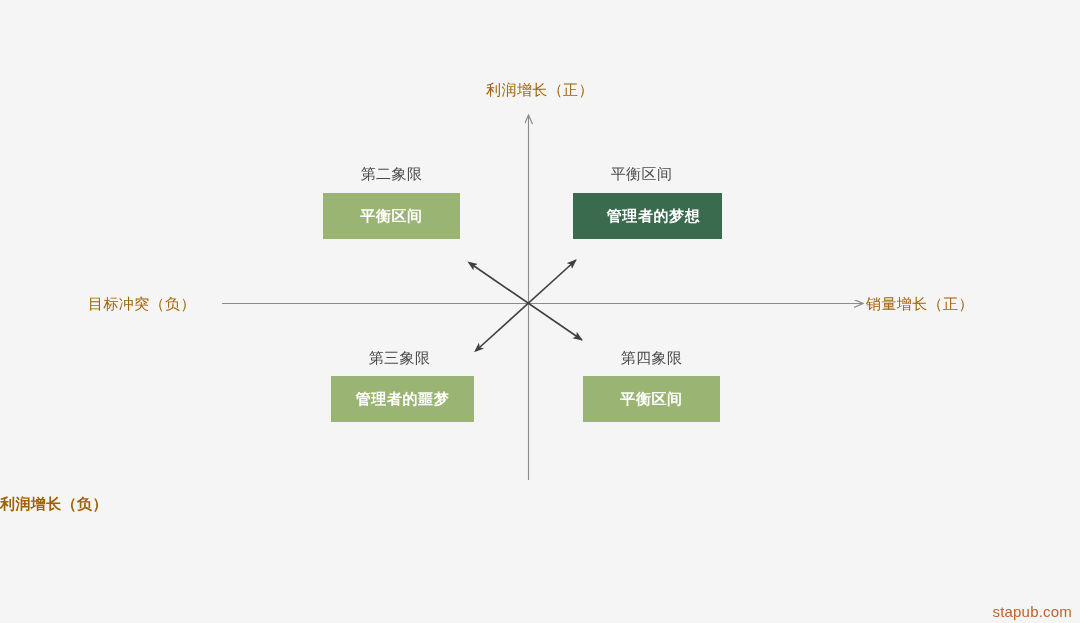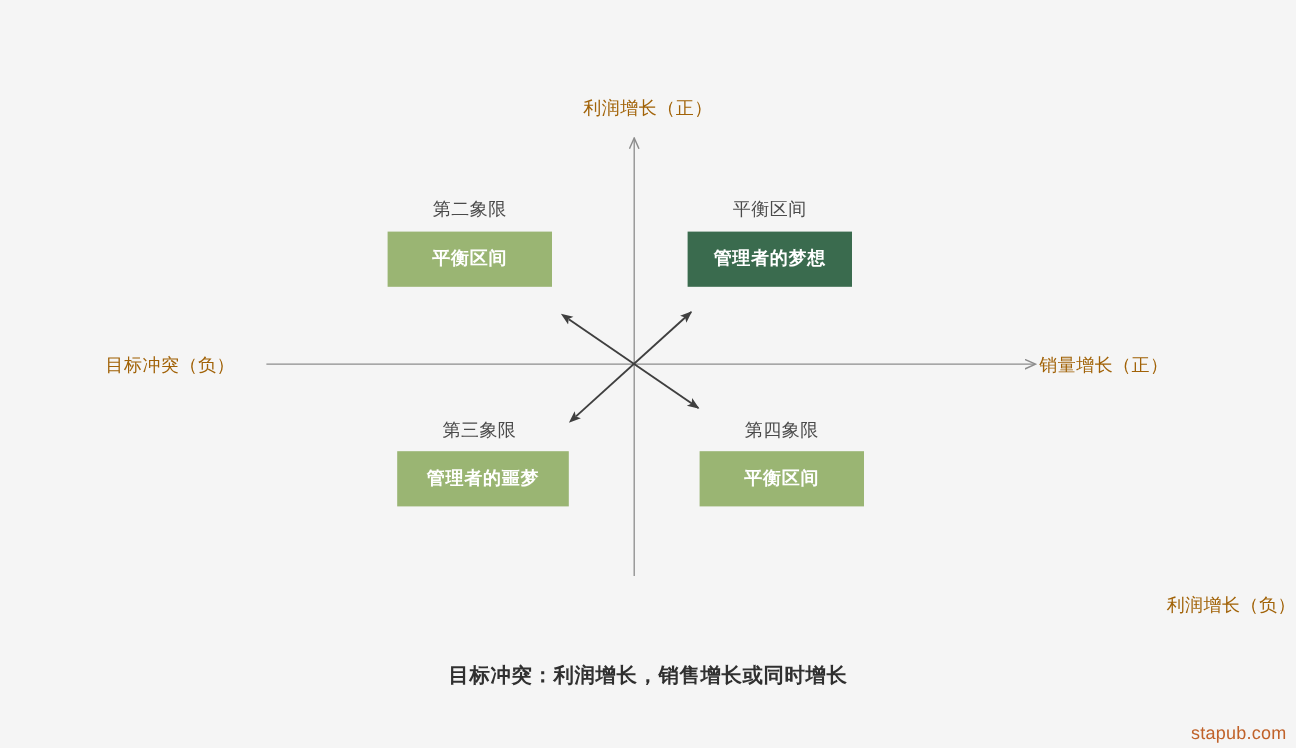--- a/index.html
+++ b/index.html
@@ -39,21 +39,22 @@
     letter-spacing: 0.4px;
   }
   #label-profit-pos {
     left: 0; right: 0;
     top: 81px;
     text-align: center;
   }
   #label-profit-neg {
     left: 0; right: 0;
     top: 495px;
-    text-align: right;
+    text-align: left;
+    font-weight: bold;
   }
   #label-sales-neg {
     left: 88px;
     top: 295px;
   }
   #label-sales-pos {
     left: 866px;
     top: 295px;
   }
 
@@ -78,21 +79,21 @@
     font-size: 15px;
     font-weight: bold;
     color: #ffffff;
     letter-spacing: 0.6px;
     white-space: nowrap;
   }
   .box-light { background: #9ab573; }
   .box-dark  { background: #3a6b4e; }
 
   #q2-box { left: 323px; width: 137px; top: 193px; }
-  #q1-box { left: 573px; width: 137px; top: 193px; }
+  #q1-box { left: 573px; width: 137px; top: 193px; padding-left: 12px; }
   #q3-box { left: 331px; width: 143px; top: 376px; }
   #q4-box { left: 583px; width: 137px; top: 376px; }
 
   #caption {
     position: absolute;
     left: 0; right: 0;
     top: 551px;
     text-align: center;
     font-size: 17px;
     font-weight: bold;
@@ -150,17 +151,16 @@
 
   <div class="quadrant-title" id="q1-title">平衡区间</div>
   <div class="quadrant-box box-dark" id="q1-box">管理者的梦想</div>
 
   <div class="quadrant-title" id="q3-title">第三象限</div>
   <div class="quadrant-box box-light" id="q3-box">管理者的噩梦</div>
 
   <div class="quadrant-title" id="q4-title">第四象限</div>
   <div class="quadrant-box box-light" id="q4-box">平衡区间</div>
 
-  <div id="caption">目标冲突：利润增长，销售增长或同时增长</div>
 
   <div id="watermark">stapub.com</div>
 
 </div>
 
 </body></html>

